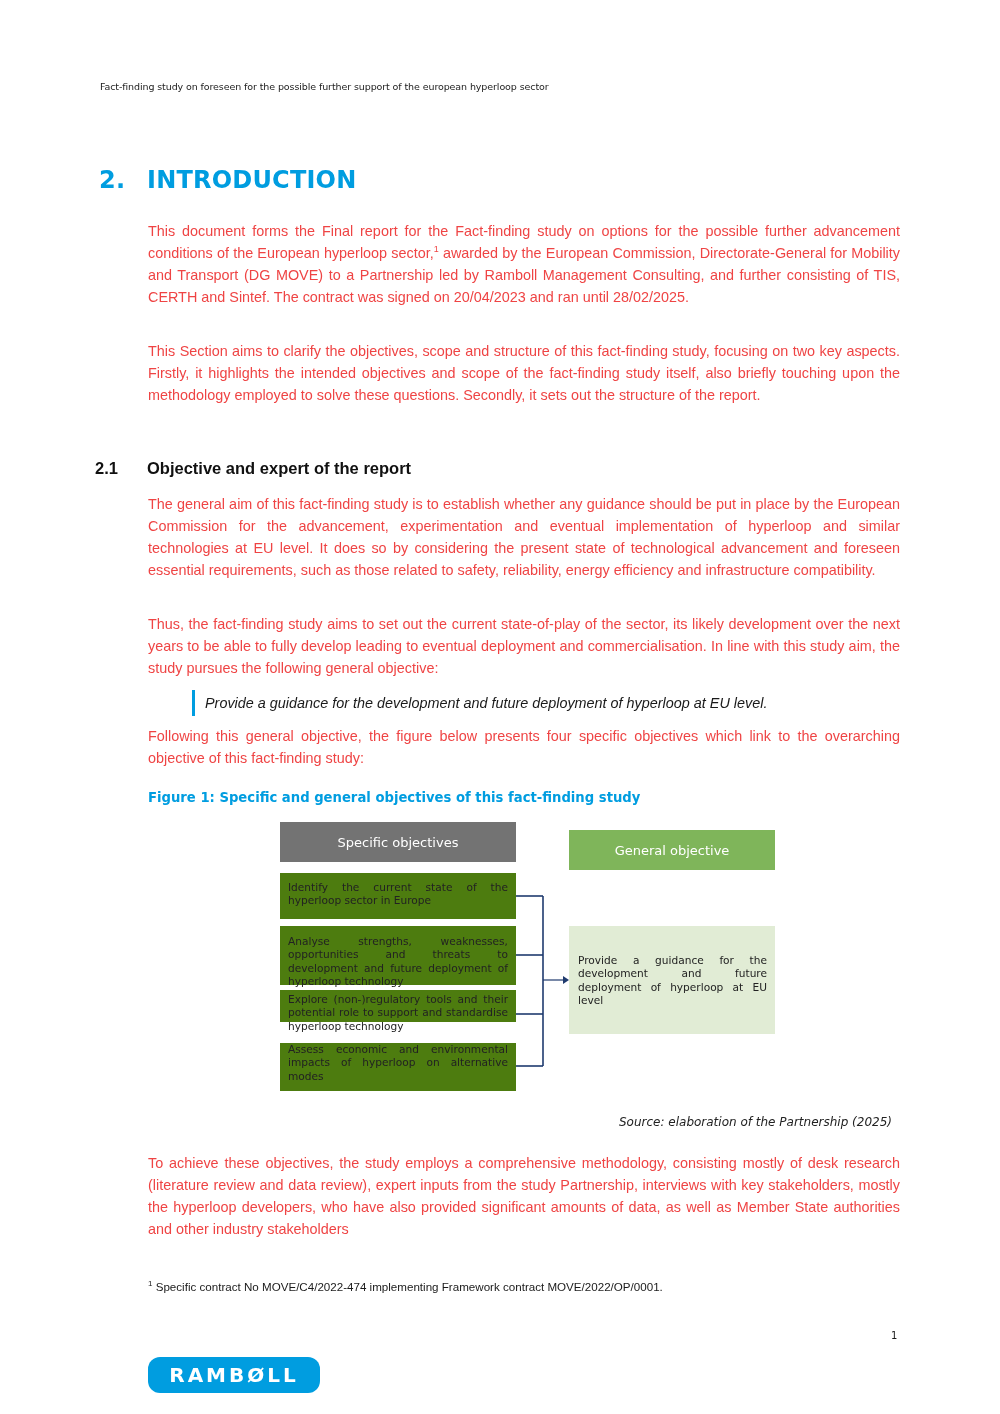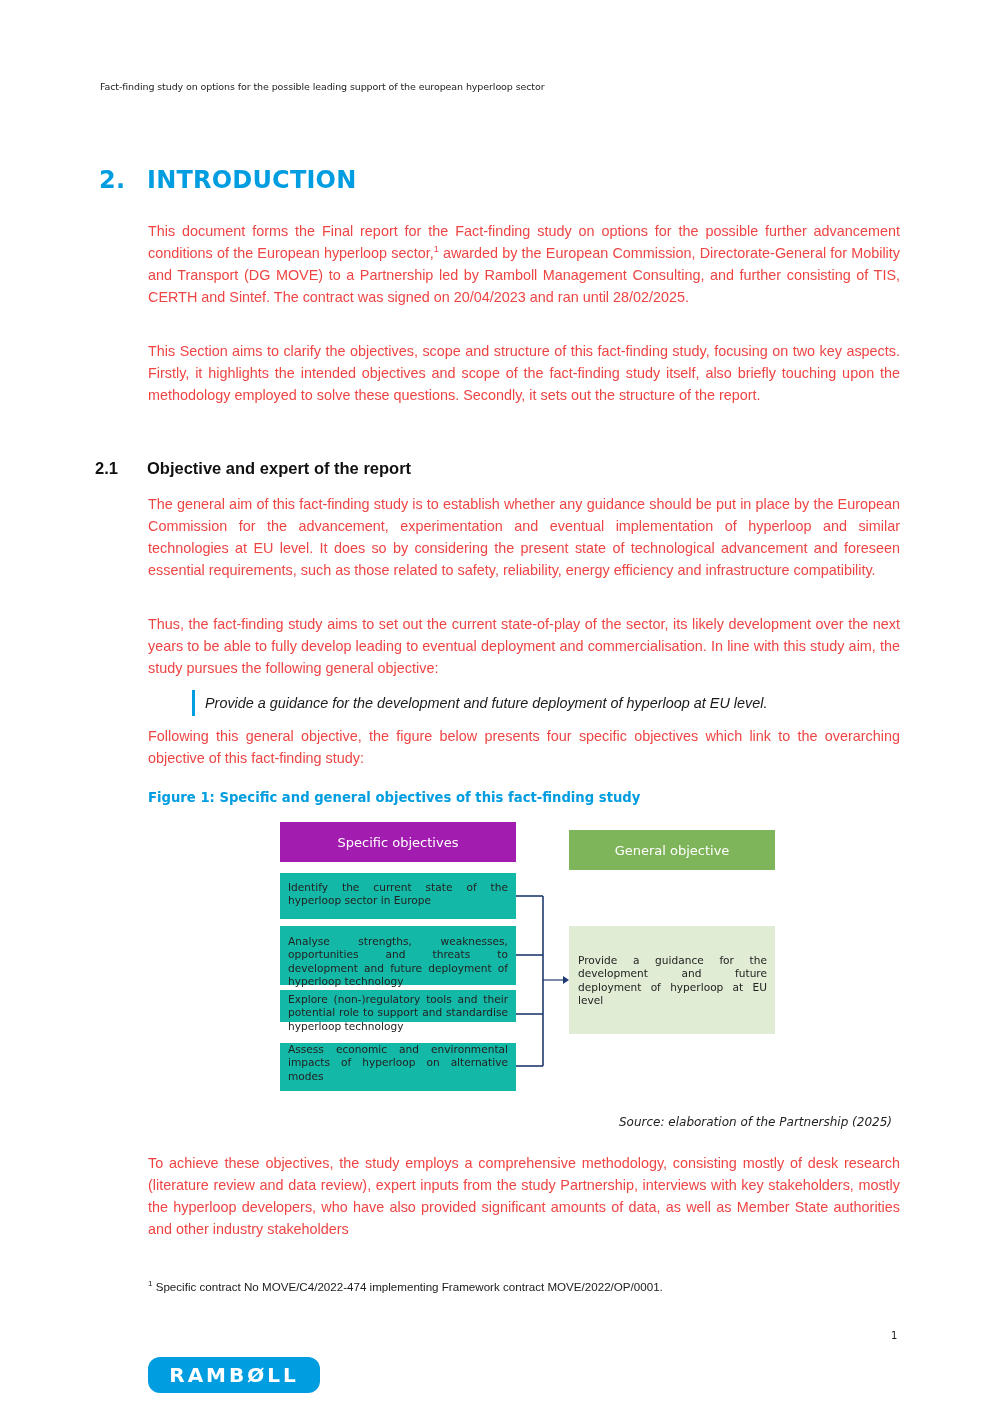--- a/index.html
+++ b/index.html
@@ -12,41 +12,41 @@
           text-align: justify; font-family: "Liberation Sans", sans-serif; color: #ef4444; }
   .body sup { font-size: 9px; line-height: 0; }
   .h2 { position: absolute; left: 95px; top: 459px; font-size: 16.5px; font-weight: bold; color: #111;
         font-family: "Liberation Sans", sans-serif; }
   .h2 .num { display: inline-block; width: 52px; }
   .quote { position: absolute; left: 192px; top: 690px; height: 26px; border-left: 3px solid #009de0;
            padding-left: 10px; font-style: italic; font-size: 14.4px; line-height: 26px;
            font-family: "Liberation Sans", sans-serif; }
   .fig-caption { position: absolute; left: 148px; top: 790px; font-size: 13.2px; font-weight: bold; color: #009de0; }
   .box { position: absolute; box-sizing: border-box; }
-  .hdr-spec { left: 280px; top: 822px; width: 236px; height: 40px; background: #a21caf; color: #fff;
+  .hdr-spec { left: 280px; top: 822px; width: 236px; height: 40px; background: #737373; color: #fff;
               font-size: 13px; display: flex; align-items: center; justify-content: center; }
   .hdr-gen { left: 569px; top: 830px; width: 206px; height: 40px; background: #7fb55a; color: #fff;
              font-size: 13px; display: flex; align-items: center; justify-content: center; }
-  .spec { left: 280px; width: 236px; background: #14b8a6; font-size: 10.6px; line-height: 13.4px;
+  .spec { left: 280px; width: 236px; background: #4d7c0f; font-size: 10.6px; line-height: 13.4px;
           padding: 8px 8px 4px 8px; text-align: justify; color: #222; text-align-last: left; }
   .gen { left: 569px; top: 926px; width: 206px; height: 108px; background: #e1ecd5; font-size: 10.6px;
          line-height: 13.4px; padding: 28px 8px 8px 9px; text-align: justify; color: #222; }
   .source { position: absolute; right: 108px; top: 1115px; font-size: 12px; font-style: italic; color: #222; text-align: center; }
   .footnote { position: absolute; left: 148px; top: 1279px; font-size: 11.6px; font-family: "Liberation Sans", sans-serif; }
   .footnote sup { font-size: 8px; }
   .pagenum { position: absolute; left: 891px; top: 1330px; font-size: 10px; }
   .logo { position: absolute; left: 148px; top: 1357px; width: 172px; height: 36px; background: #009de0;
           border-radius: 12px; color: #fff; font-size: 20px; font-weight: bold; letter-spacing: 3px;
           display: flex; align-items: center; justify-content: center; font-family: "DejaVu Sans", sans-serif; }
   svg.connectors { position: absolute; left: 0; top: 0; width: 1000px; height: 1414px; pointer-events: none; }
 </style>
 </head>
 <body>
 
-<div class="running-header">Fact-finding study on options for the possible leading support of the european hyperloop sector</div>
+<div class="running-header">Fact-finding study on foreseen for the possible further support of the european hyperloop sector</div>
 
 <div class="h1">
   <span class="num">2.</span><span>INTRODUCTION</span>
 </div>
 
 <div class="body" style="top:220px;">
   <span>This document forms the Final report for the Fact-finding study on options for the possible further advancement conditions of the European hyperloop sector,</span><sup>1</sup><span> awarded by the European Commission, Directorate-General for Mobility and Transport (DG MOVE) to a Partnership led by Ramboll Management Consulting, and further consisting of TIS, CERTH and Sintef. The contract was signed on 20/04/2023 and ran until 28/02/2025.</span>
 </div>
 
 <div class="body" style="top:340px;">This Section aims to clarify the objectives, scope and structure of this fact-finding study, focusing on two key aspects. Firstly, it highlights the intended objectives and scope of the fact-finding study itself, also briefly touching upon the methodology employed to solve these questions. Secondly, it sets out the structure of the report.</div>

